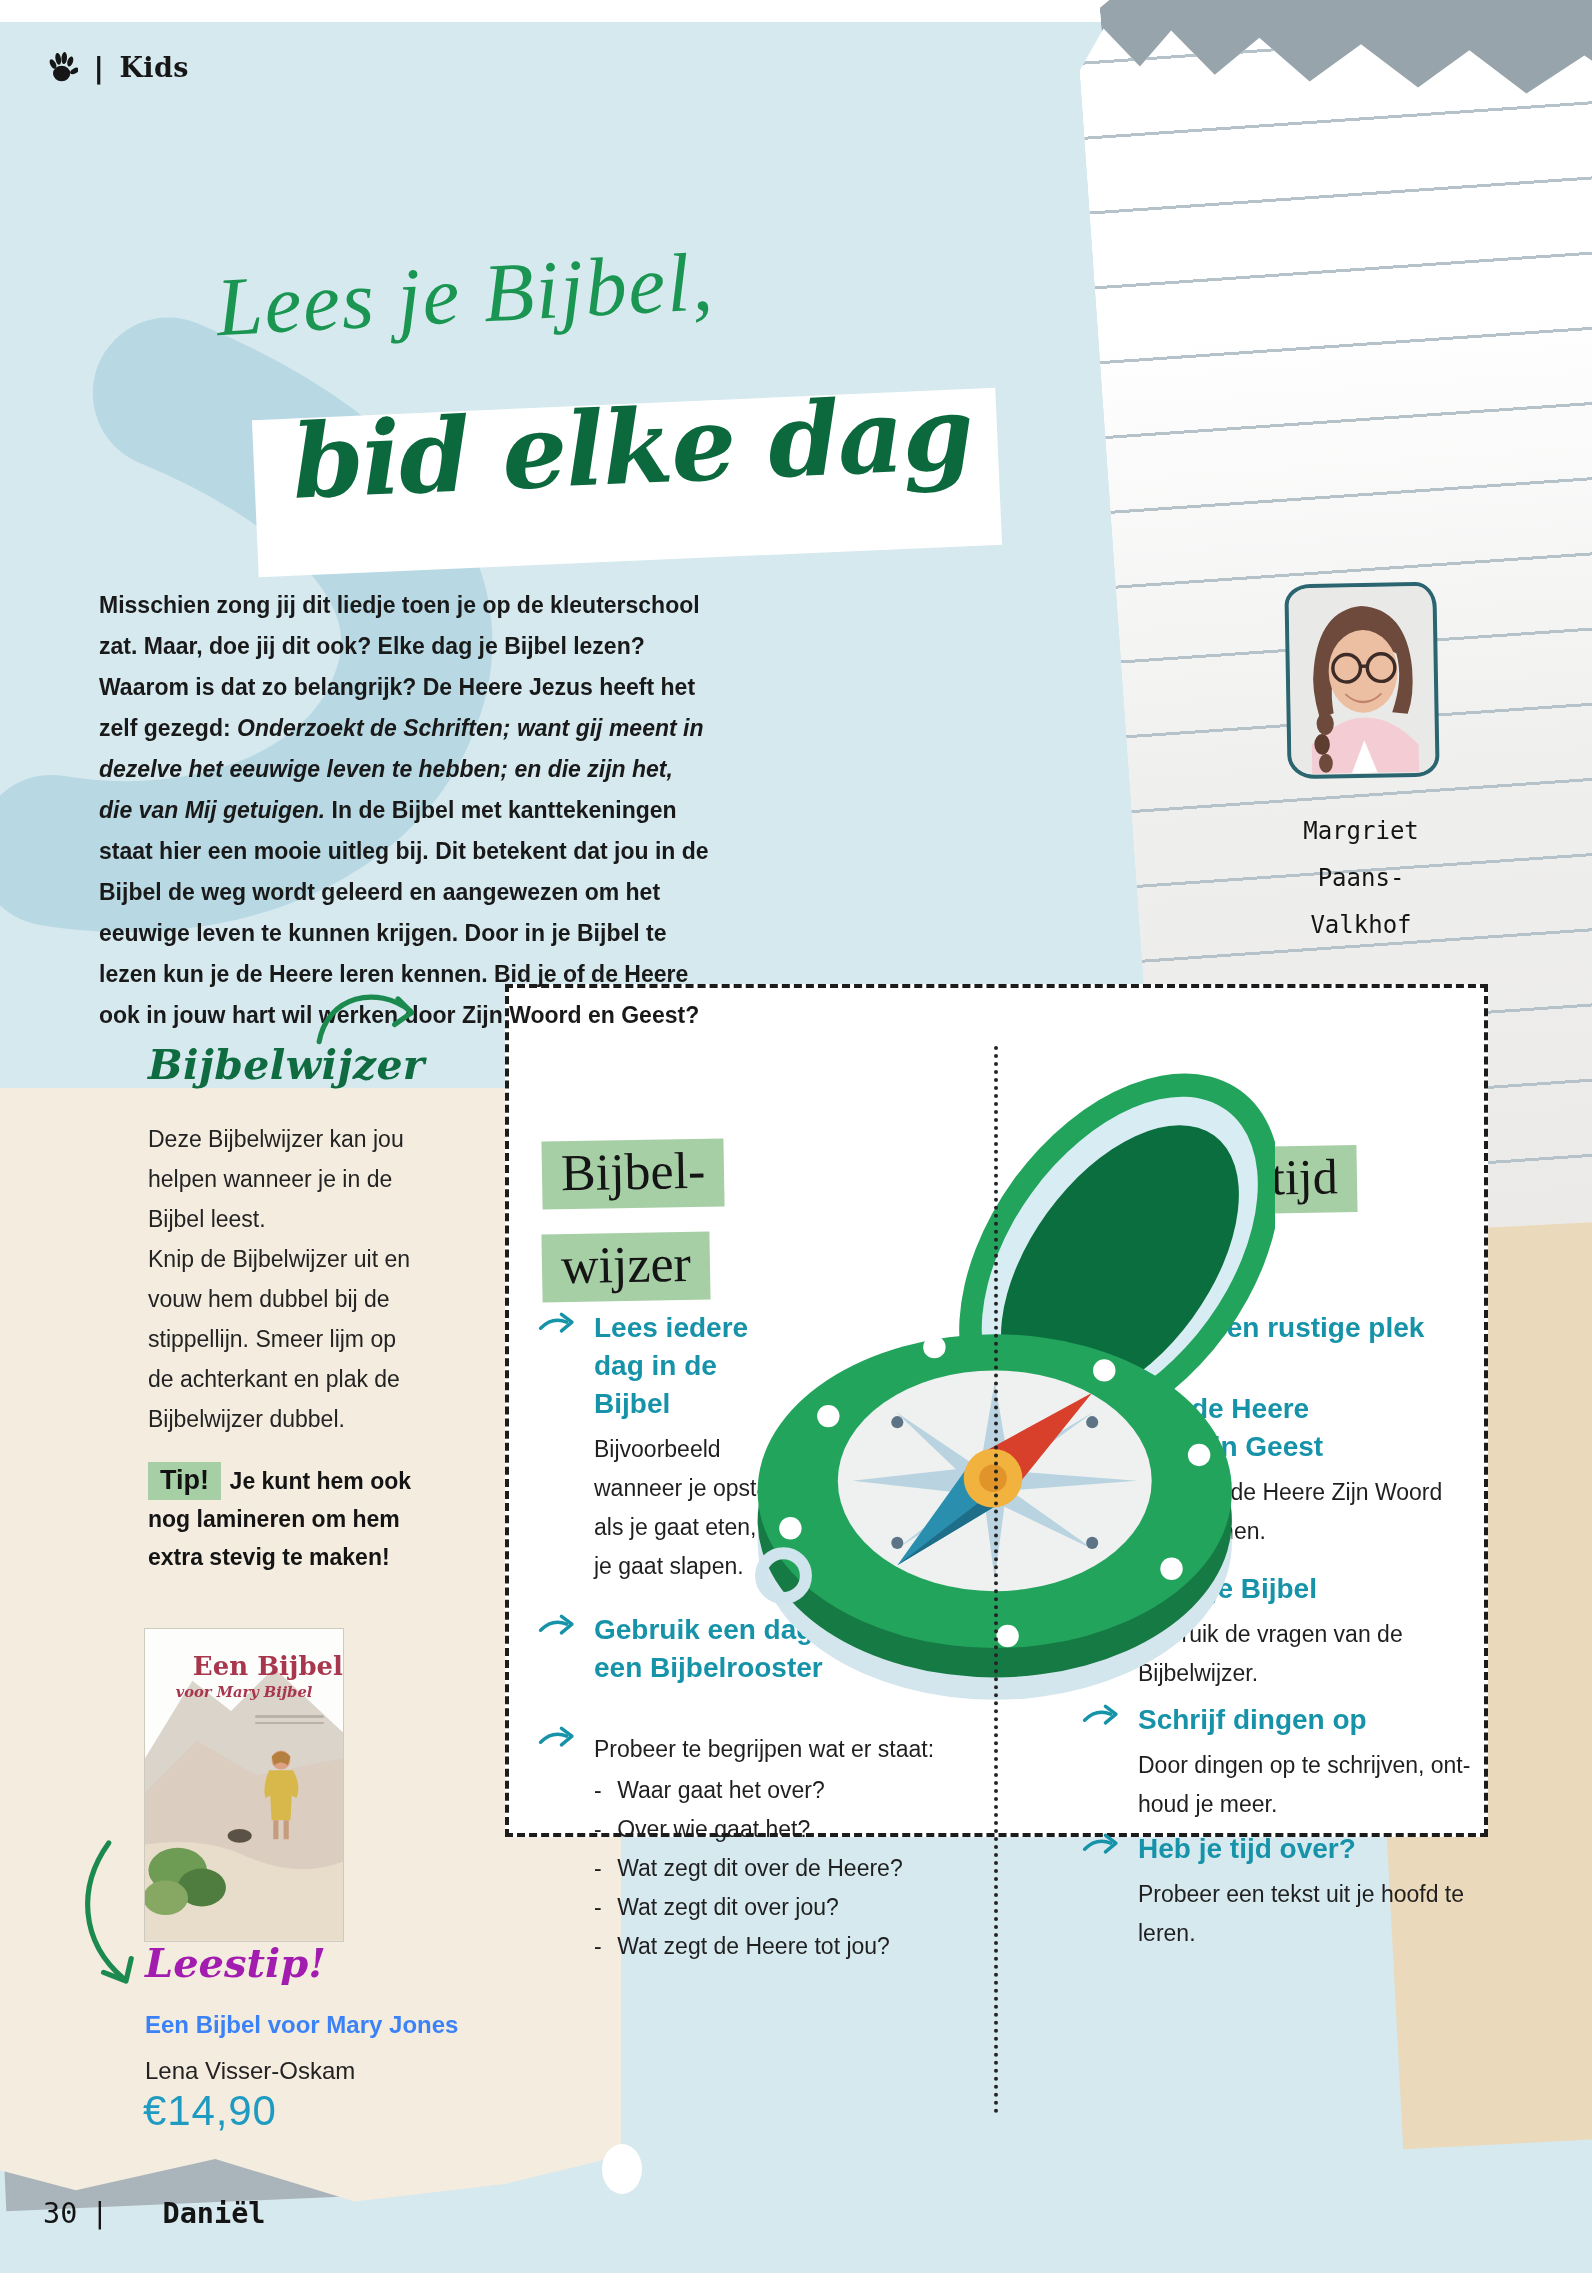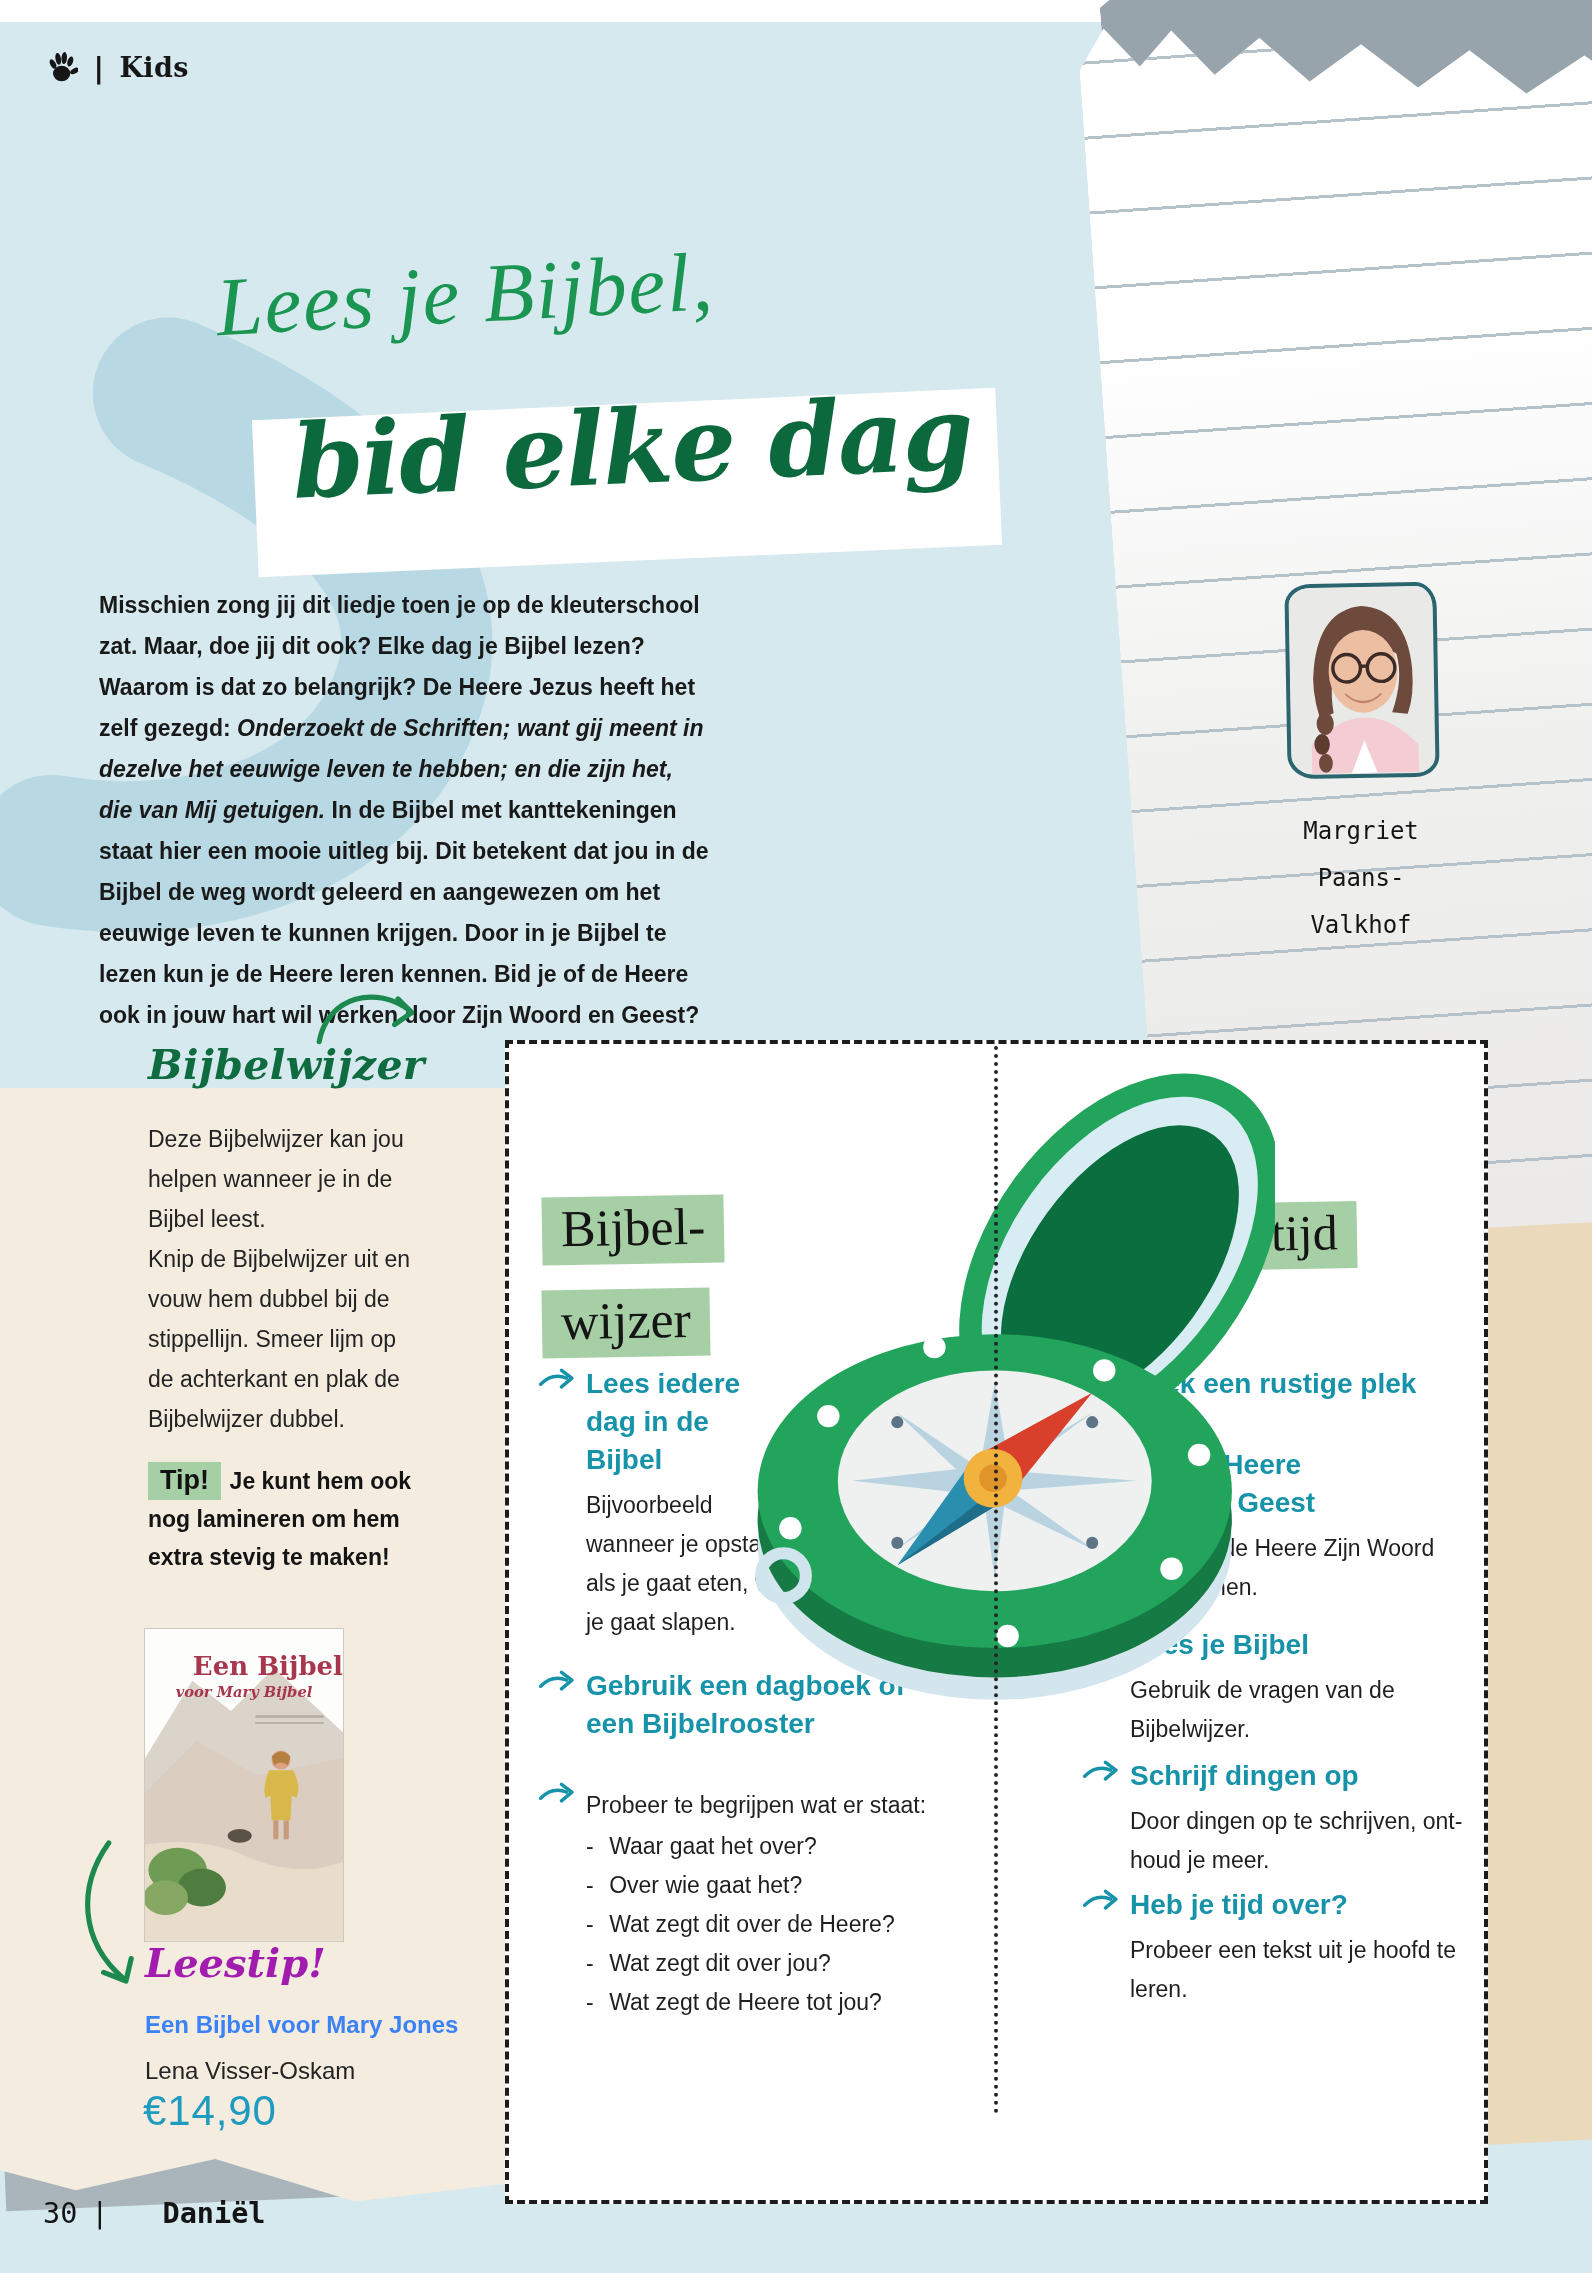--- a/index.html
+++ b/index.html
@@ -74,32 +74,32 @@
 
   
   .arc2 { position:absolute; left:74px; top:1836px; z-index:4; }
   .lt-head { position:absolute; left:145px; top:1939px; z-index:4;
     font:700 italic 40px "DejaVu Serif", serif; color:#a21caf; }
   .lt-title { position:absolute; left:145px; top:2011px; z-index:4; font:700 24px "Liberation Sans", sans-serif; color:#3b82f6; }
   .lt-author { position:absolute; left:145px; top:2057px; z-index:4; font:400 24px "Liberation Sans", sans-serif; color:#232323; }
   .lt-price { position:absolute; left:143px; top:2087px; z-index:4; font:400 42px "Liberation Sans", sans-serif; color:#1f9ac0; letter-spacing:0.9px; }
 
   
-  .cutbox { position:absolute; left:505px; top:1040px; width:983px; height:1164px; z-index:3;
+  .cutbox { position:absolute; left:505px; top:984px; width:983px; height:853px; z-index:3;
     background:#ffffff; border:4.3px dashed #1c1c1c; }
   .vdots { position:absolute; left:994px; top:1046px; height:1068px; width:0; border-left:4.3px dotted #252525; z-index:5; }
   .compass { position:absolute; left:749px; top:1032px; z-index:4; }
 
   .hl { position:absolute; background:#a7cfa6; padding:1.7px 19px 7px 19px; z-index:4;
     font-family:cursive; font-size:52px; color:#151515; white-space:nowrap; transform:rotate(-1deg); }
   .hl.l1 { left:33px; top:152px; }
   .hl.l2 { left:33px; top:245px; }
   .hl.rt { left:625px; top:159px; font-size:50px; }
 
-  .item { position:absolute; display:flex; gap:8px; z-index:4; }
+  .item { position:absolute; display:flex; gap:16px; z-index:4; }
   .item .itxt { }
   .ittl div { font:700 28px "Liberation Sans", sans-serif; color:#1793a9; line-height:38px; white-space:nowrap; }
   .isub { margin-top:7px; }
   .isub div { font:400 23px "Liberation Sans", sans-serif; color:#1f1f1f; line-height:39px; white-space:nowrap; }
   .outdent { margin-left:-50px; }
   .qs { margin-top:1.7px; }
   .q { display:flex; font:400 23px "Liberation Sans", sans-serif; color:#1f1f1f; line-height:39px; white-space:nowrap; }
   .q .dash { margin-right:15.5px; }
 
   

